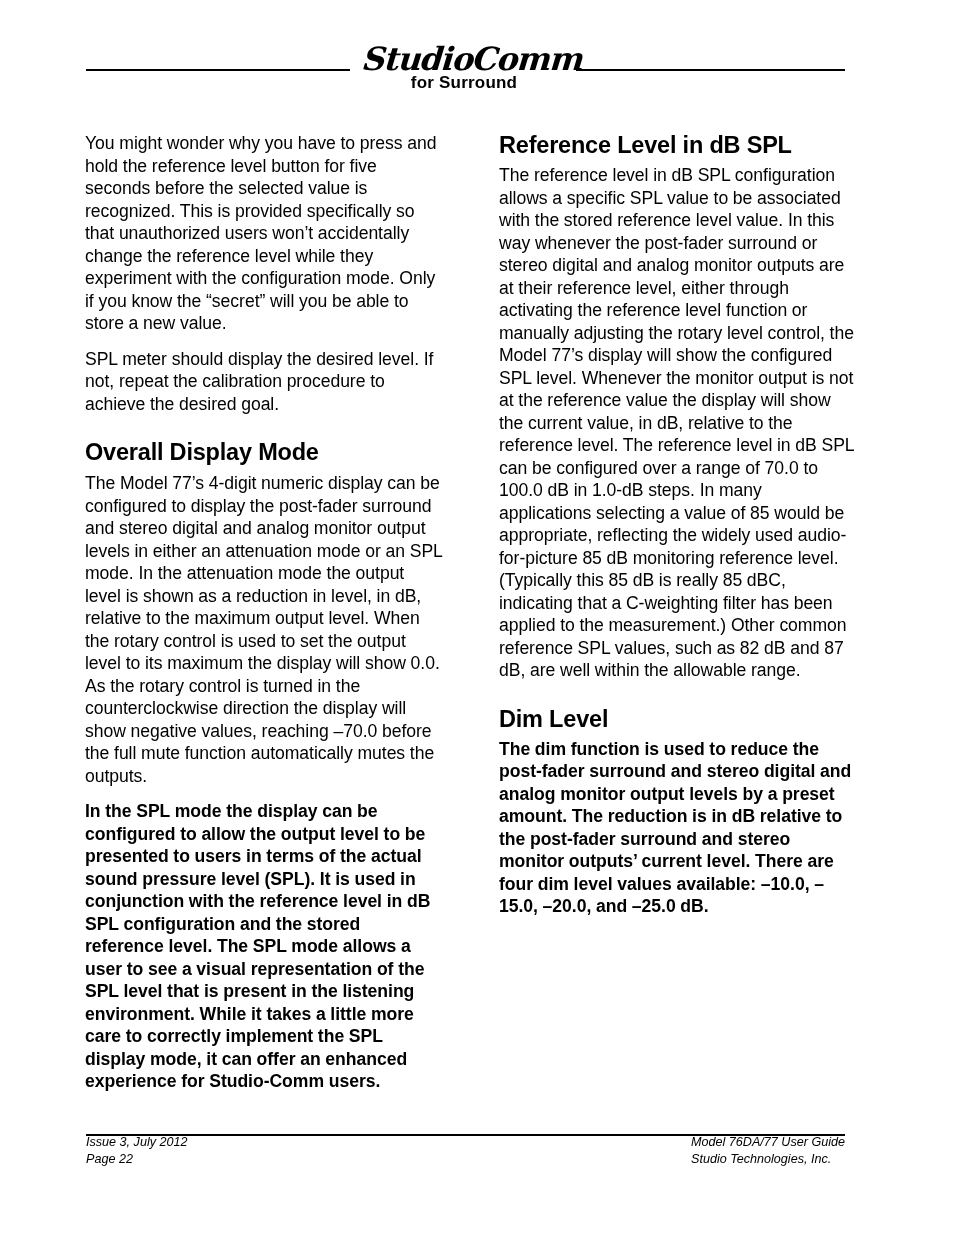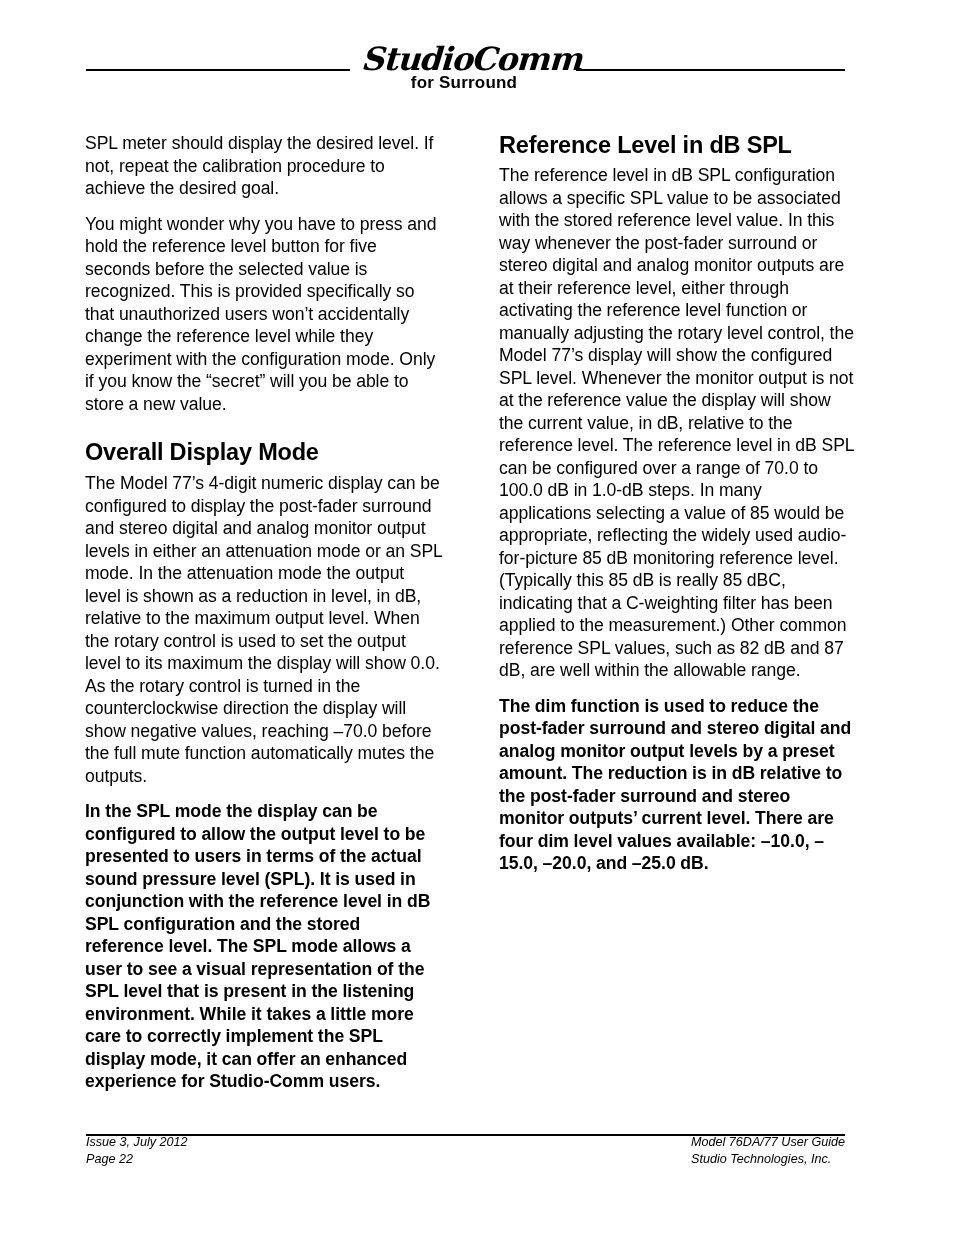--- a/index.html
+++ b/index.html
@@ -153,29 +153,30 @@
     <div class="header-rule left"></div>
     <div class="logo-block">
       <span class="logo-script">StudioComm</span>
       <span class="logo-sub">for Surround</span>
     </div>
     <div class="header-rule right"></div>
   </div>
 
   <div class="content">
     <div class="col left" id="col-left">
+        <p class="body-text">You might wonder why you have to press and hold the reference level button for five seconds before the selected value is recognized. This is provided specifically so that unauthorized users won’t accidentally change the reference level while they experiment with the configuration mode. Only if you know the “secret” will you be able to store a new value.</p>
         <p class="body-text">SPL meter should display the desired level. If not, repeat the calibration procedure to achieve the desired goal.</p>
-        <p class="body-text">You might wonder why you have to press and hold the reference level button for five seconds before the selected value is recognized. This is provided specifically so that unauthorized users won’t accidentally change the reference level while they experiment with the configuration mode. Only if you know the “secret” will you be able to store a new value.</p>
         <h2 class="section-heading">Overall Display Mode</h2>
         <p class="body-text">The Model 77’s 4-digit numeric display can be configured to display the post-fader surround and stereo digital and analog monitor output levels in either an attenuation mode or an SPL mode. In the attenuation mode the output level is shown as a reduction in level, in dB, relative to the maximum output level. When the rotary control is used to set the output level to its maximum the display will show 0.0. As the rotary control is turned in the counterclockwise direction the display will show negative values, reaching –70.0 before the full mute function automatically mutes the outputs.</p>
         <p class="body-text">In the SPL mode the display can be configured to allow the output level to be presented to users in terms of the actual sound pressure level (SPL). It is used in conjunction with the reference level in dB SPL configuration and the stored reference level. The SPL mode allows a user to see a visual representation of the SPL level that is present in the listening environment. While it takes a little more care to correctly implement the SPL display mode, it can offer an enhanced experience for Studio-Comm users.</p>
       </div>
     <div class="col right" id="col-right">
         <h2 class="section-heading">Reference Level in dB SPL</h2>
         <p class="body-text">The reference level in dB SPL configuration allows a specific SPL value to be associated with the stored reference level value. In this way whenever the post-fader surround or stereo digital and analog monitor outputs are at their reference level, either through activating the reference level function or manually adjusting the rotary level control, the Model 77’s display will show the configured SPL level. Whenever the monitor output is not at the reference value the display will show the current value, in dB, relative to the reference level. The reference level in dB SPL can be configured over a range of 70.0 to 100.0 dB in 1.0-dB steps. In many applications selecting a value of 85 would be appropriate, reflecting the widely used audio-for-picture 85 dB monitoring reference level. (Typically this 85 dB is really 85 dBC, indicating that a C-weighting filter has been applied to the measurement.) Other common reference SPL values, such as 82 dB and 87 dB, are well within the allowable range.</p>
+        <h2 class="section-heading">Dim Level</h2>
         <p class="body-text">The dim function is used to reduce the post-fader surround and stereo digital and analog monitor output levels by a preset amount. The reduction is in dB relative to the post-fader surround and stereo monitor outputs’ current level. There are four dim level values available: –10.0, –15.0, –20.0, and –25.0 dB.</p>
       </div>
   </div>
 
   <div class="footer">
     <div class="footer-rule"></div>
     <div class="footer-cols">
       <div class="footer-left">
         <span class="footer-line">Issue 3, July 2012</span>
         <span class="footer-line">Page 22</span>

